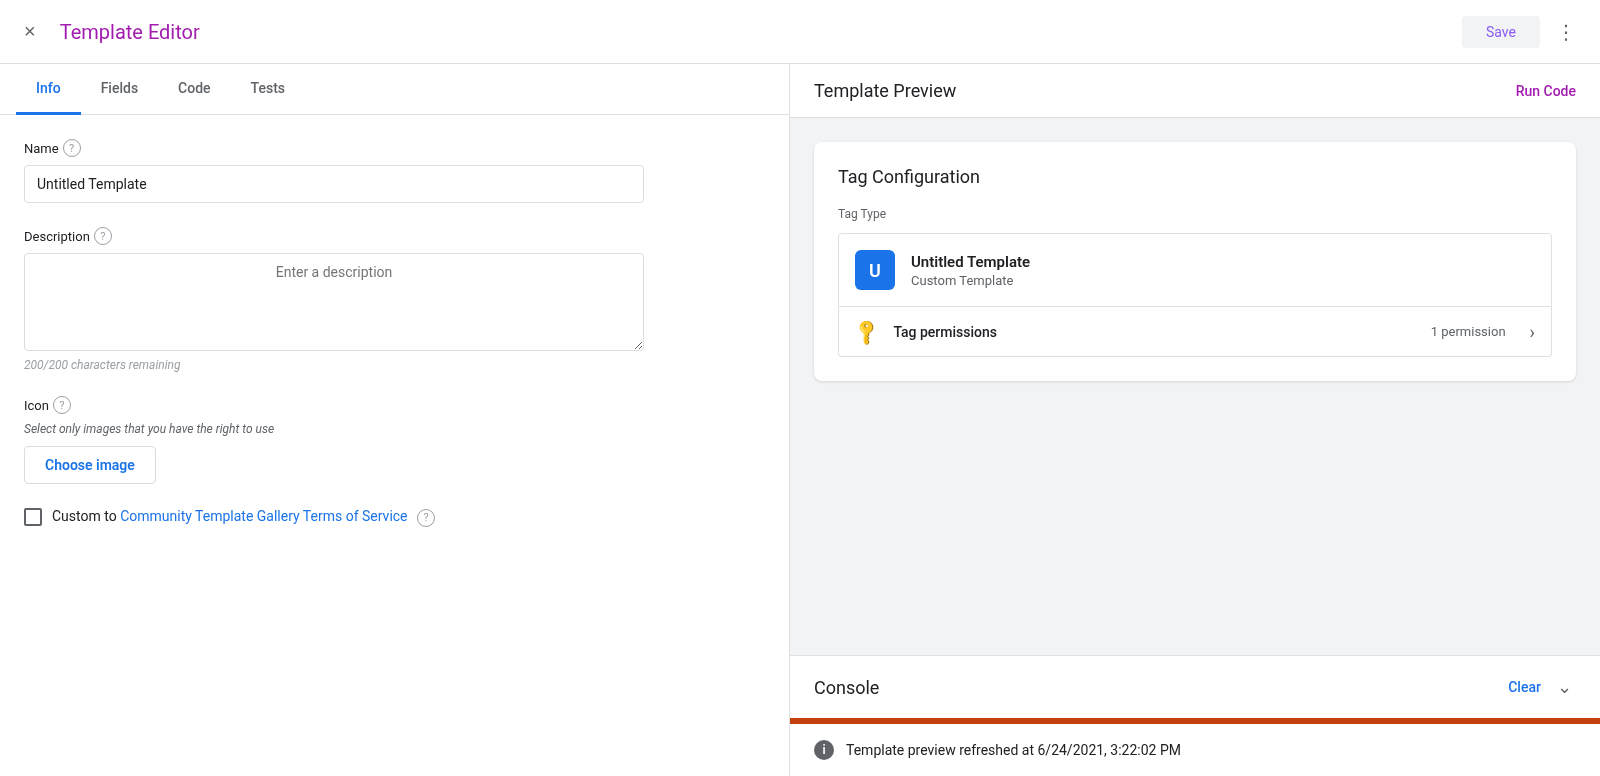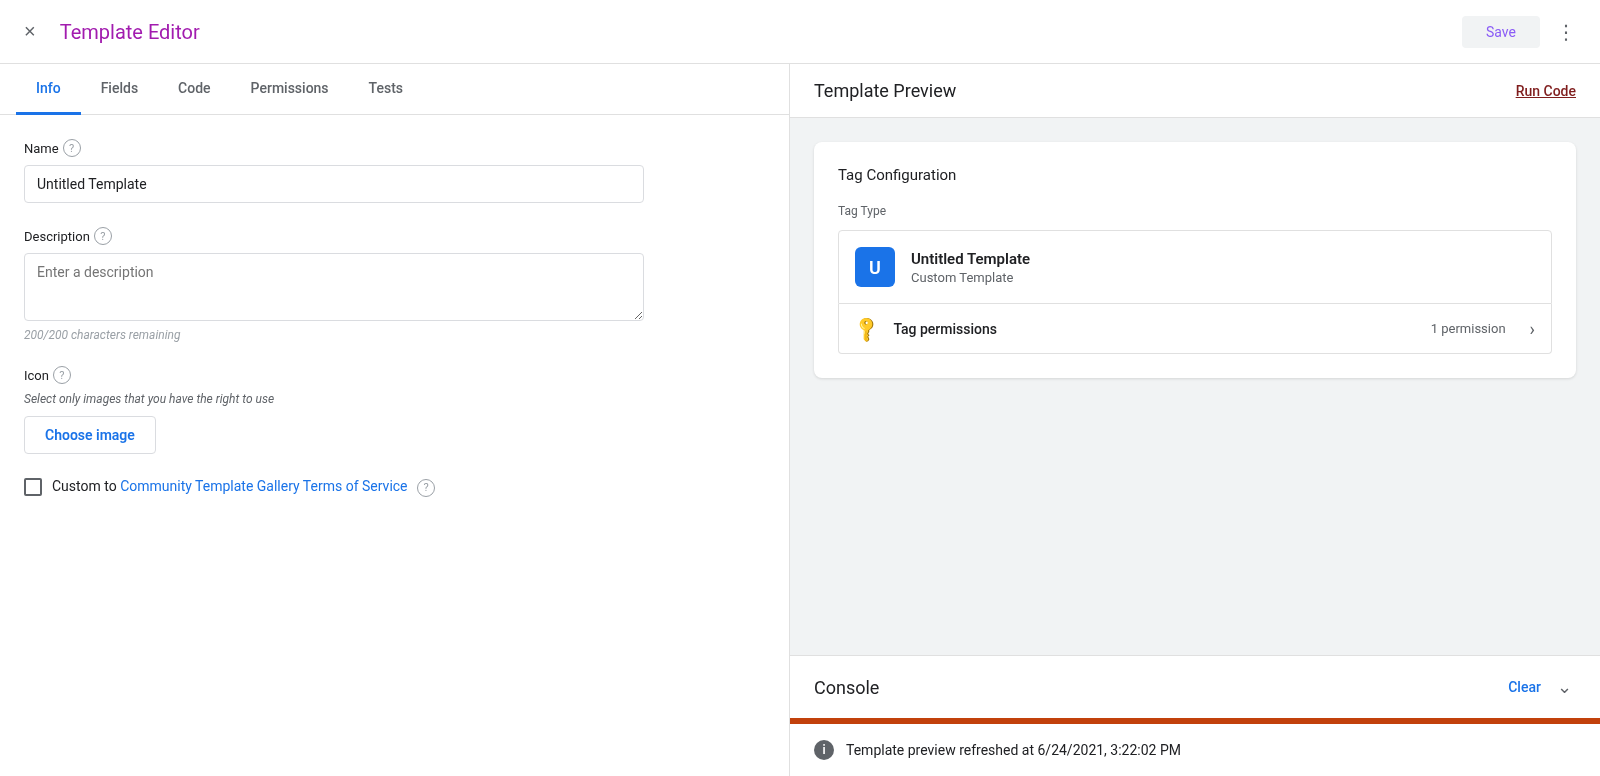--- a/index.html
+++ b/index.html
@@ -134,29 +134,30 @@
       padding: 10px 12px;
       border: 1px solid #dadce0;
       border-radius: 4px;
       font-size: 14px;
       font-family: inherit;
       color: #202124;
       outline: none;
     }
     .textarea-input {
       width: 620px;
-      height: 68px;
+      height: 98px;
       padding: 10px 12px;
       border: 1px solid #dadce0;
       border-radius: 4px;
       font-size: 14px;
       font-family: inherit;
       color: #202124;
       resize: vertical;
       outline: none;
+      text-align: center;
     }
     .char-count {
       font-size: 12px;
       color: #9aa0a6;
       margin-top: 4px;
       font-style: italic;
     }
     .field-group {
       margin-bottom: 24px;
     }
@@ -218,42 +219,41 @@
       border-bottom: 1px solid #e0e0e0;
     }
     .right-title {
       font-size: 18px;
       font-weight: 400;
       color: #202124;
     }
     .run-code-btn {
       background: none;
       border: none;
-      color: #7f1d1d;
+      color: #a21caf;
       font-size: 14px;
       font-weight: 500;
       cursor: pointer;
       font-family: inherit;
-      text-decoration: underline;
     }
 
     
     .tag-config-area {
       padding: 24px;
       flex: 1;
       overflow-y: auto;
     }
     .tag-config-card {
       background: #fff;
       border-radius: 8px;
       padding: 24px;
       box-shadow: 0 1px 3px rgba(0,0,0,0.12);
     }
     .tag-config-title {
-      font-size: 15px;
+      font-size: 18px;
       font-weight: 400;
       color: #202124;
       margin-bottom: 20px;
     }
     .tag-type-label {
       font-size: 12px;
       color: #5f6368;
       margin-bottom: 12px;
     }
     .tag-type-row {
@@ -403,21 +403,20 @@
 </div>
 
 <div class="main-layout">
 
   <div class="left-panel">
 
     <div class="tabs">
       <div class="tab active">Info</div>
       <div class="tab">Fields</div>
       <div class="tab">Code</div>
-      <div class="tab">Permissions</div>
       <div class="tab">Tests</div>
     </div>
 
     <div class="left-content">
 
       <div class="field-group">
         <div class="field-label">
           <span>Name</span>
           <span class="help-icon">?</span>
         </div>

